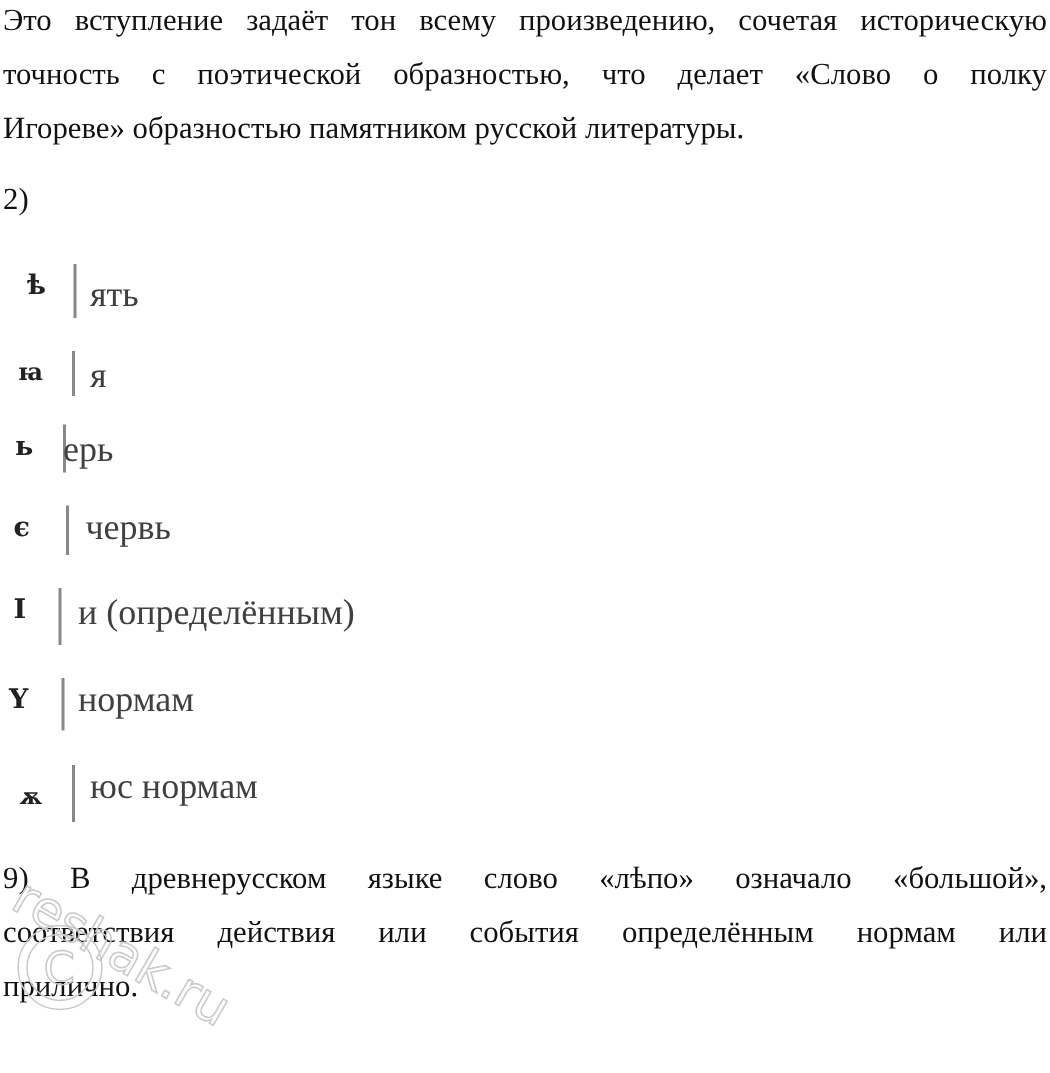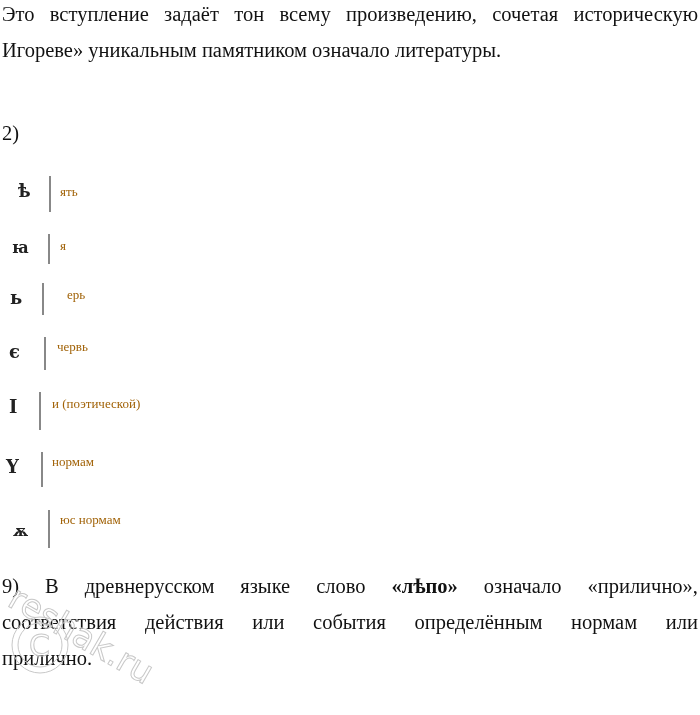--- a/index.html
+++ b/index.html
@@ -15,76 +15,77 @@
   .para .line.last { text-align-last:left; }
   #p1 { top:-4px; }
   #p3 { top:568px; }
   #n2 { position:absolute; left:2px; top:122px; font-size:20.5px; }
   .row { position:absolute; left:0; height:40px; }
   .glyph {
     position:absolute; font-family:"DejaVu Serif", serif; font-weight:bold;
     font-size:18px; color:#222;
   }
   .bar { position:absolute; width:2px; background:#888; }
-  .word { position:absolute; font-family:"Liberation Serif", serif; font-size:13px; color:#a16207; white-space:nowrap; }
-  b.kw { font-weight:bold; }
+  .word { position:absolute; font-family:"Liberation Serif", serif; font-size:24px; color:#404040; white-space:nowrap; }
+  b.kw { font-weight:normal; }
   .wm {
     position:absolute; left:0; top:575px; width:200px; height:140px; pointer-events:none;
   }
 </style>
 </head>
 <body>
 
 <div id="p1" class="para">
   <span class="line">Это вступление задаёт тон всему произведению, сочетая историческую</span>
-  <span class="line last">Игореве» уникальным памятником означало литературы.</span>
+  <span class="line">точность с поэтической образностью, что делает «Слово о полку</span>
+  <span class="line last">Игореве» образностью памятником русской литературы.</span>
 </div>
 
 <div id="n2">2)</div>
 
 <div>
   <div class="row" style="top:176px">
     <span class="glyph" style="left:18px;top:4px">ѣ</span>
     <span class="bar" style="left:49px;top:0;height:36px"></span>
     <span class="word" style="left:60px;top:8px">ять</span>
   </div>
   <div class="row" style="top:234px">
     <span class="glyph" style="left:12px;top:4px;font-size:16px">ꙗ</span>
     <span class="bar" style="left:48px;top:0;height:30px"></span>
     <span class="word" style="left:60px;top:4px">я</span>
   </div>
   <div class="row" style="top:283px">
     <span class="glyph" style="left:10px;top:4px">ь</span>
     <span class="bar" style="left:42px;top:0;height:32px"></span>
-    <span class="word" style="left:67px;top:4px">ерь</span>
+    <span class="word" style="left:42px;top:4px">ерь</span>
   </div>
   <div class="row" style="top:337px">
     <span class="glyph" style="left:9px;top:4px">є</span>
     <span class="bar" style="left:44px;top:0;height:33px"></span>
     <span class="word" style="left:57px;top:2px">червь</span>
   </div>
   <div class="row" style="top:392px">
     <span class="glyph" style="left:9px;top:4px">I</span>
     <span class="bar" style="left:39px;top:0;height:38px"></span>
-    <span class="word" style="left:52px;top:4px">и (поэтической)</span>
+    <span class="word" style="left:52px;top:4px">и (определённым)</span>
   </div>
   <div class="row" style="top:452px">
     <span class="glyph" style="left:6px;top:4px">Y</span>
     <span class="bar" style="left:41px;top:0;height:35px"></span>
     <span class="word" style="left:52px;top:2px">нормам</span>
   </div>
   <div class="row" style="top:510px">
     <span class="glyph" style="left:13px;top:12px;font-size:15px">ѫ</span>
     <span class="bar" style="left:48px;top:0;height:38px"></span>
     <span class="word" style="left:60px;top:2px">юс нормам</span>
   </div>
 </div>
 
 <div id="p3" class="para">
-  <span class="line"><span>9) В древнерусском языке слово </span><b class="kw">«лѣпо»</b><span> означало «прилично»,</span></span>
+  <span class="line"><span>9) В древнерусском языке слово </span><b class="kw">«лѣпо»</b><span> означало «большой»,</span></span>
   <span class="line">соответствия действия или события определённым нормам или</span>
   <span class="line last">прилично.</span>
 </div>
 
 <svg class="wm" viewBox="0 0 200 140">
   <text x="0" y="0" transform="translate(6,30) rotate(30)" font-family="DejaVu Sans, sans-serif" font-size="34" fill="none" stroke="#c8c8c8" stroke-width="1">reshak.ru</text>
   <g transform="translate(40,70)">
     <circle cx="0" cy="0" r="28" fill="none" stroke="#c8c8c8" stroke-width="1"></circle>
     <circle cx="0" cy="0" r="22" fill="none" stroke="#c8c8c8" stroke-width="1"></circle>
     <text x="-11" y="11" font-family="DejaVu Sans, sans-serif" font-size="30" fill="none" stroke="#c8c8c8" stroke-width="1">C</text>

